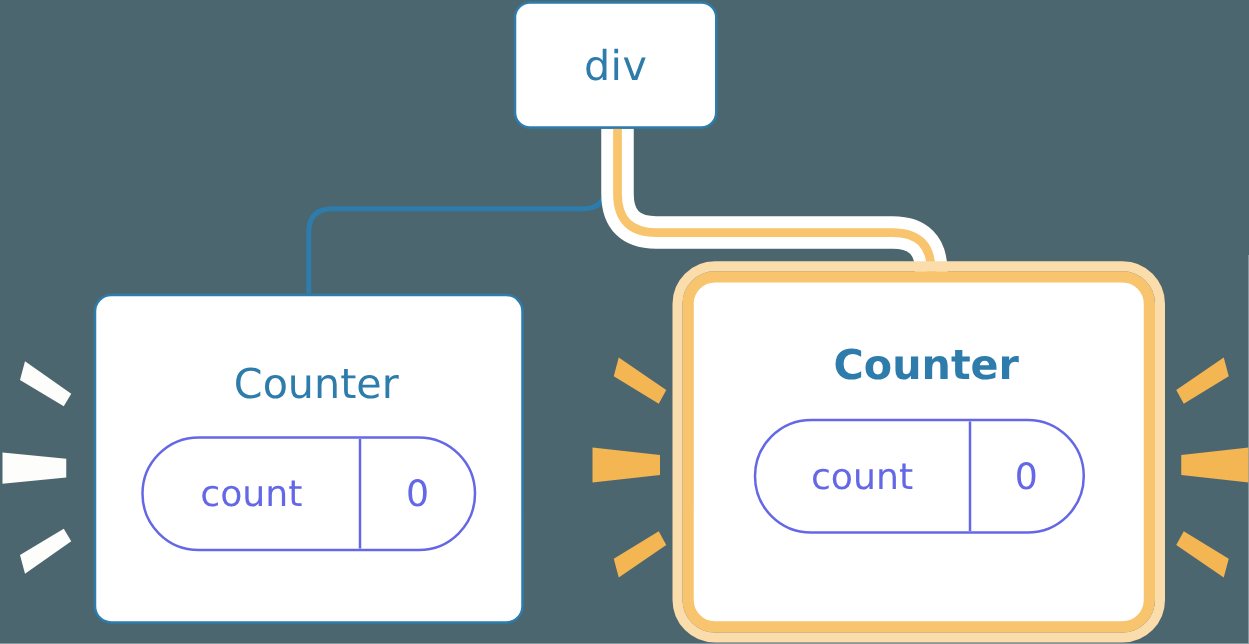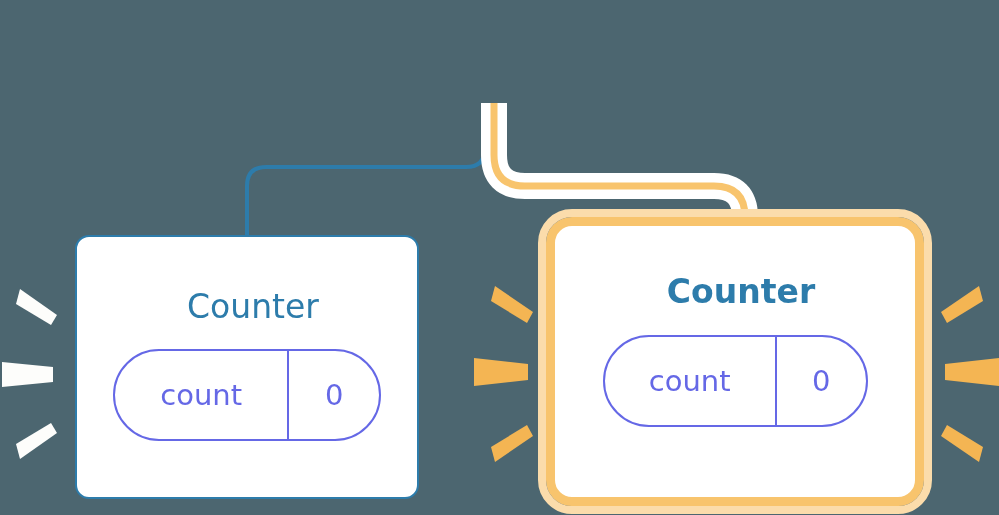--- a/index.html
+++ b/index.html
@@ -165,20 +165,23 @@
       <path d="M 491 447 L 527 425 L 533 436 L 495 462 Z"></path>
     </g>
 
     <g fill="#f4b553">
       <path d="M 979 286 L 941 312 L 947 323 L 983 301 Z"></path>
       <path d="M 999 358 L 945 364 L 945 380 L 999 386 Z"></path>
       <path d="M 983 447 L 947 425 L 941 436 L 979 462 Z"></path>
     </g>
   </svg>
 
+  <div class="node node-div">
+    <span class="label">div</span>
+  </div>
 
   <div class="node node-counter-a">
     <span class="title">Counter</span>
     <div class="pill">
       <span class="pill-key">count</span>
       <span class="pill-val">0</span>
     </div>
   </div>
 
   <div class="node node-counter-b">

